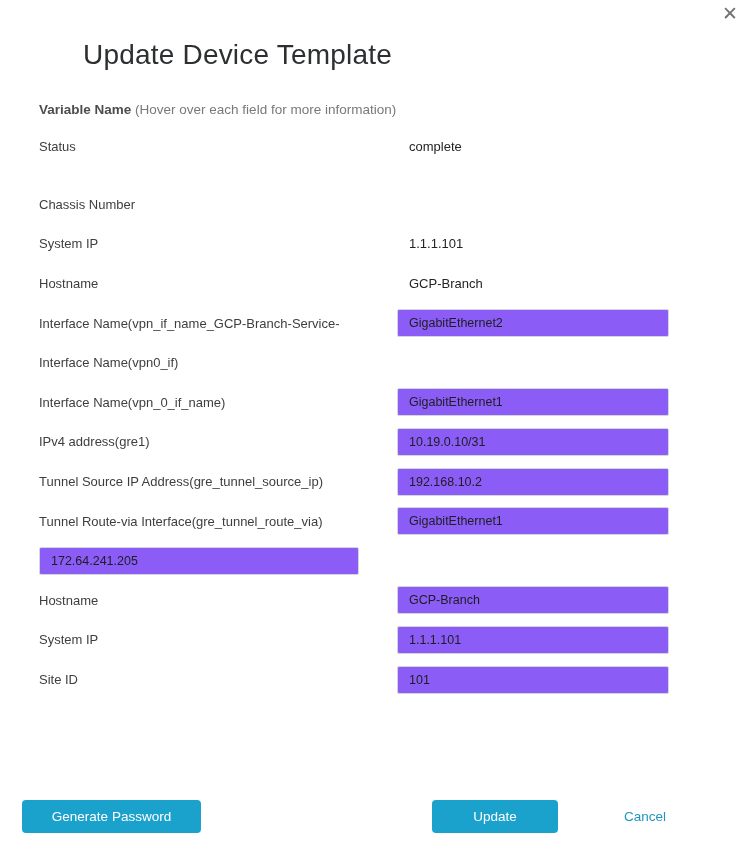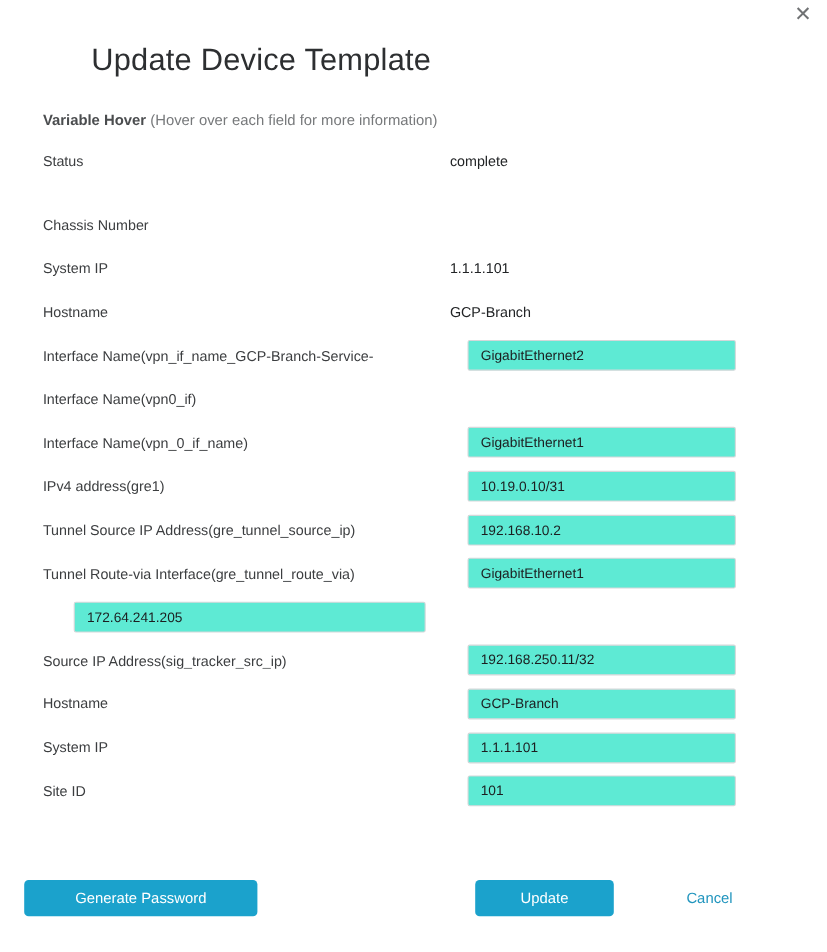--- a/index.html
+++ b/index.html
@@ -42,52 +42,51 @@
   }
   .field-value {
     font-size: 13px; color: #222426; padding-left: 12px;
   }
   .field-input {
     width: 320px; height: 28px;
     border: 1px solid #d4d7d9; border-radius: 2px;
     padding: 0 11px;
     font-size: 12.5px; color: #1c1e20;
     font-family: "Liberation Sans", sans-serif;
-    background: #5eead4;
+    background: #8b5cf6;
     outline: none;
-    margin-left: 28px;
   }
 
   .footer { position: absolute; left: 0; top: 800px; width: 752px; height: 34px; }
   .btn {
     position: absolute; top: 0; height: 33px;
     border: none; border-radius: 4px;
     background: var(--accent, #1BA2CC); color: #ffffff;
     font-size: 13.5px; font-family: "Liberation Sans", sans-serif;
     cursor: pointer;
   }
-  .btn-generate { left: 22px; width: 212px; text-align: center; }
+  .btn-generate { left: 22px; width: 179px; text-align: center; }
   .btn-update { left: 432px; width: 126px; }
   .cancel-link {
     position: absolute; left: 624px; top: 9px;
     color: var(--link, #2195BE); font-size: 13.5px;
     cursor: pointer; user-select: none;
   }
 </style>
 </head>
 <body>
 
 <div class="dialog">
 
   <span class="close-btn">✕</span>
 
   <h1 class="dialog-title">Update Device Template</h1>
 
   <div class="section-heading">
-    <span class="strong">Variable Hover</span>
+    <span class="strong">Variable Name</span>
     <span> </span>
     <span>(Hover over each field for more information)</span>
   </div>
 
   <div class="rows">
 
     <div class="field-row gap-after">
       <span class="field-label">Status</span>
       <span class="field-value">complete</span>
     </div>
@@ -133,24 +132,20 @@
 
     <div class="field-row">
       <span class="field-label">Tunnel Route-via Interface(gre_tunnel_route_via)</span>
       <input class="field-input" type="text" value="GigabitEthernet1" style="">
     </div>
 
     <div class="field-row">
       <input class="field-input" type="text" value="172.64.241.205" style="">
     </div>
 
-    <div class="field-row">
-      <span class="field-label">Source IP Address(sig_tracker_src_ip)</span>
-      <input class="field-input" type="text" value="192.168.250.11/32" style="">
-    </div>
 
     <div class="field-row">
       <span class="field-label">Hostname</span>
       <input class="field-input" type="text" value="GCP-Branch" style="">
     </div>
 
     <div class="field-row">
       <span class="field-label">System IP</span>
       <input class="field-input" type="text" value="1.1.1.101" style="">
     </div>

